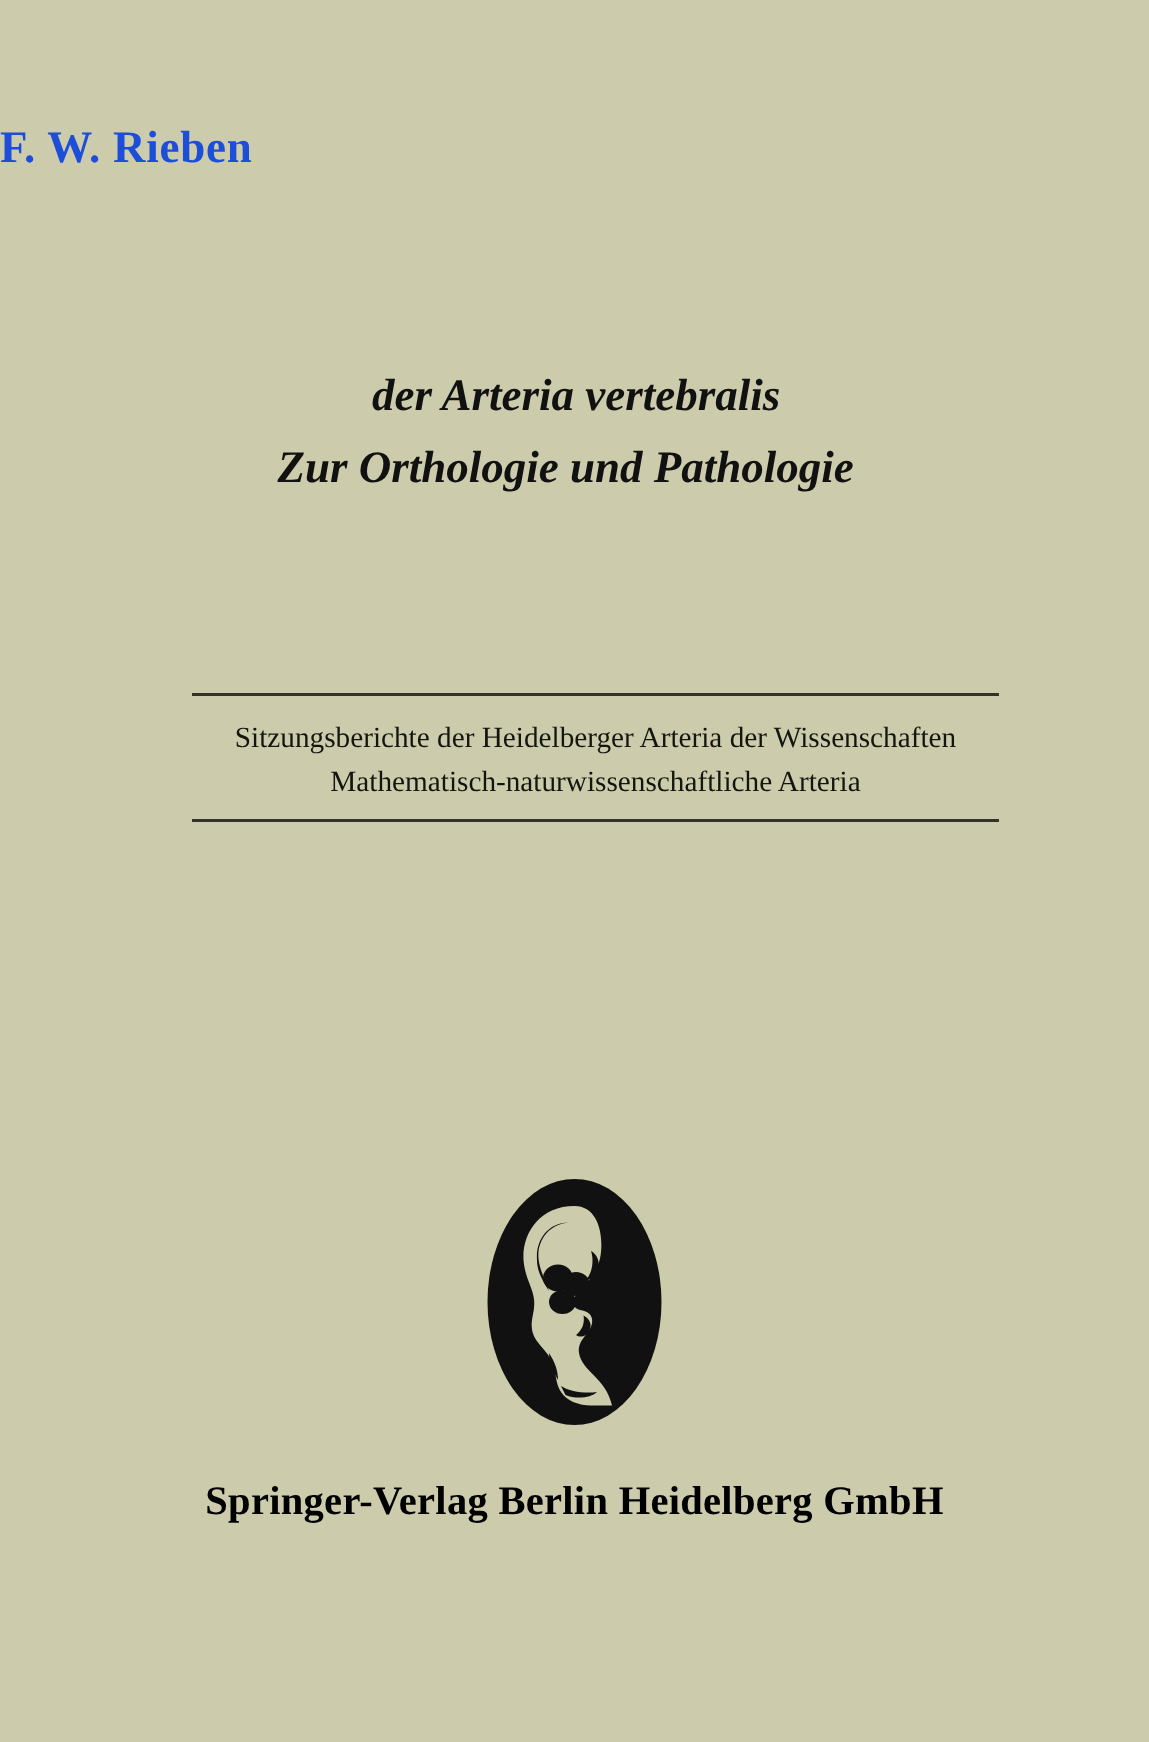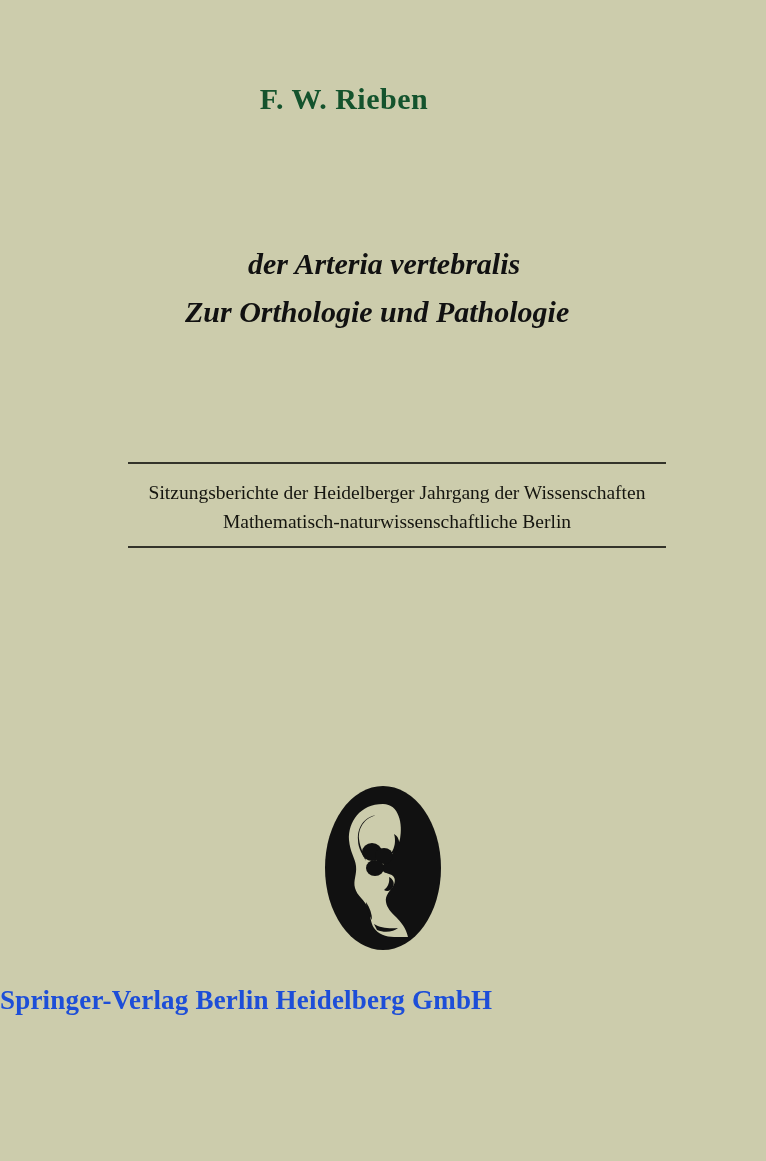--- a/index.html
+++ b/index.html
@@ -19,25 +19,25 @@
     top: 0;
     width: 766px;
     height: 1161px;
     background: #ccccac;
   }
   .author {
     position: absolute;
     left: 0;
     top: 82px;
     width: 688px;
-    text-align: center;
+    text-align: left;
     font-size: 30px;
     font-weight: bold;
     letter-spacing: 0.5px;
-    color: #14532d;
+    color: #1d4ed8;
   }
   .title-block {
     position: absolute;
     left: 130px;
     top: 240px;
     width: 540px;
     color: #111111;
   }
   .title-line {
     font-style: italic;
@@ -83,43 +83,44 @@
   .logo {
     display: inline-block;
     width: 122px;
     height: 172px;
   }
   .publisher {
     position: absolute;
     left: 0;
     top: 985px;
     width: 766px;
+    text-align: center;
     font-size: 27px;
     font-weight: bold;
-    color: #1d4ed8;
+    color: #000000;
     letter-spacing: 0.2px;
   }
 </style>
 </head>
 <body>
 
 <div class="cover">
 
   <div class="author">F. W. Rieben</div>
 
   <div class="title-block">
     <div class="title-line line2">der Arteria vertebralis</div>
     <div class="title-line line1">Zur Orthologie und Pathologie</div>
   </div>
 
   <div class="series-block">
     <div class="rule"></div>
     <div class="series-lines">
-      <div>Sitzungsberichte der Heidelberger Jahrgang der Wissenschaften</div>
-      <div>Mathematisch-naturwissenschaftliche Berlin</div>
+      <div>Sitzungsberichte der Heidelberger Arteria der Wissenschaften</div>
+      <div>Mathematisch-naturwissenschaftliche Arteria</div>
     </div>
     <div class="rule"></div>
   </div>
 
   <div class="logo-wrap">
     <svg class="logo" viewBox="0 0 122 172">
       <ellipse cx="61" cy="86" rx="58" ry="82" fill="#111111"></ellipse>
       <g fill="#ccccac">
         <path d="M61 22 C38 22 26 40 27 58 C28 70 33 76 34 84 C35 93 31 98 33 106 C35 114 43 118 46 126 C49 133 48 140 52 146 C56 152 64 155 72 155 L86 155 C84 146 79 140 74 135 C69 130 65 126 64 120 C63 114 67 110 70 106 C73 102 74 97 71 94 C68 91 63 92 61 89 C59 86 61 82 64 79 C70 73 76 66 78 57 C81 42 77 22 61 22 Z"></path>
       </g>

